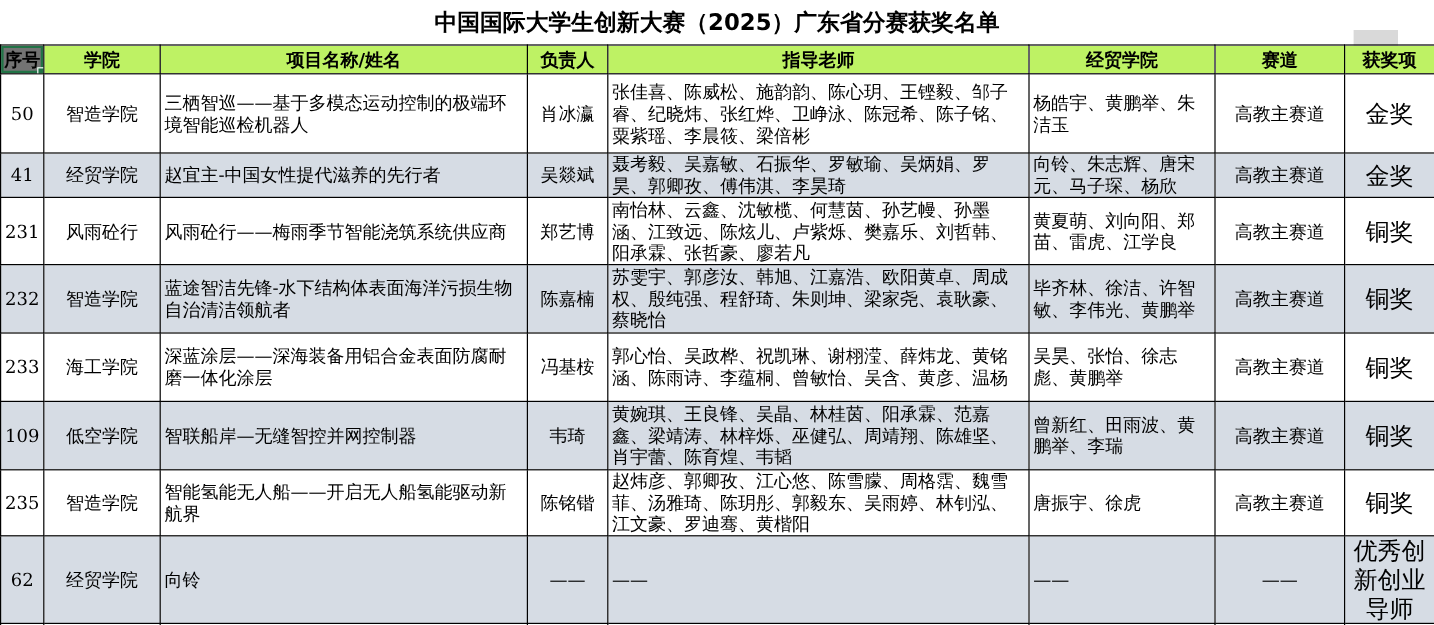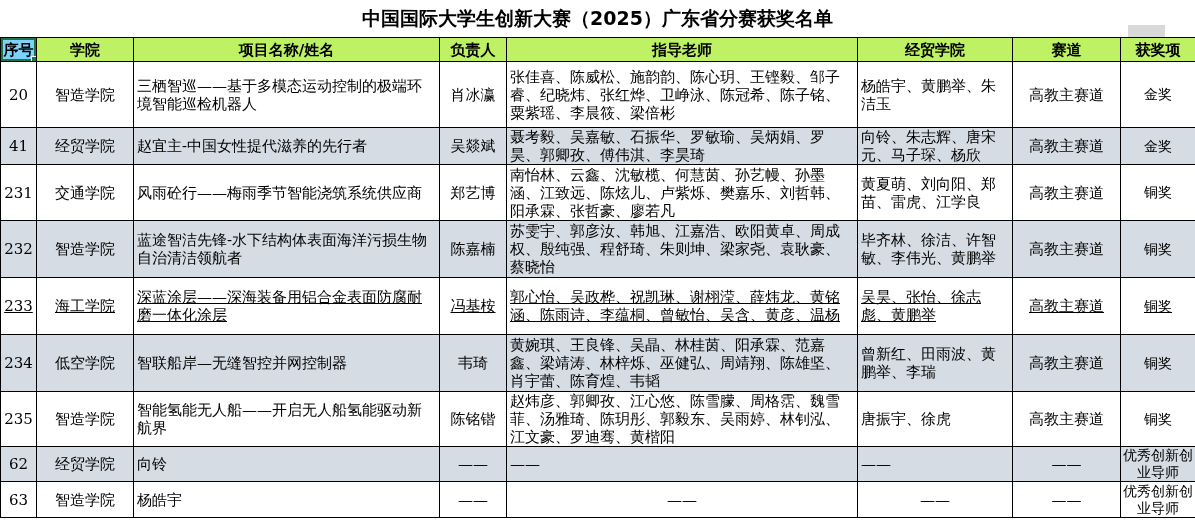--- a/index.html
+++ b/index.html
@@ -8,33 +8,33 @@
   #title{position:absolute;top:0;left:0;width:1195px;height:37px;
          display:flex;align-items:center;justify-content:center;
          font-family:"DejaVu Sans","Liberation Sans",sans-serif;
          font-weight:700;font-size:19px;}
   #col-tab{position:absolute;left:1128px;top:25px;width:37px;height:13px;background:#d9d9d9;}
   table{position:absolute;top:37px;left:0;width:1195px;border-collapse:collapse;table-layout:fixed;}
   th,td{border:1px solid #000;vertical-align:middle;font-size:15px;line-height:1.2;
         overflow:hidden;word-break:break-all;padding:0;}
   thead tr{height:24px;}
   th{background:#bef264;font-weight:700;text-align:center;}
-  th.selected-cell{background:#7dd3fc;position:relative;box-shadow:inset 0 0 0 2px #217346;}
+  th.selected-cell{background:#737373;position:relative;box-shadow:inset 0 0 0 2px #217346;}
   th.selected-cell::after{content:"";position:absolute;right:-4px;bottom:-4px;width:7px;height:7px;
         background:#217346;border:1px solid #fff;z-index:3;}
   td{text-align:center;}
   td.col-project,td.col-members,td.col-advisors{text-align:left;padding:0 3px;}
   td.center{text-align:center;}
   tbody tr.shaded td{background:#d6dce4;}
-  td.col-award{font-size:14px;}
+  td.col-award{font-size:20px;}
   tbody tr:nth-child(1){height:66px;}
   tbody tr:nth-child(2){height:30px;}
   tbody tr:nth-child(3){height:56px;}
   tbody tr:nth-child(4){height:57px;}
-  tbody tr:nth-child(5){height:57px;text-decoration:underline;}
+  tbody tr:nth-child(5){height:57px;}
   tbody tr:nth-child(6){height:57px;}
   tbody tr:nth-child(7){height:53px;}
   tbody tr:nth-child(8){height:35px;}
   tbody tr:nth-child(9){height:36px;}
 </style>
 </head>
 <body>
 
 <div id="page">
   <div id="title">中国国际大学生创新大赛（2025）广东省分赛获奖名单</div>
@@ -57,42 +57,42 @@
           <th>项目名称/姓名</th>
           <th>负责人</th>
           <th>指导老师</th>
           <th>经贸学院</th>
           <th>赛道</th>
           <th>获奖项</th>
         </tr>
     </thead>
     <tbody>
         <tr>
-          <td class="col-no">20</td>
+          <td class="col-no">50</td>
           <td class="col-college">智造学院</td>
           <td class="col-project">三栖智巡——基于多模态运动控制的极端环境智能巡检机器人</td>
           <td class="col-leader">肖冰瀛</td>
           <td class="col-members">张佳喜、陈威松、施韵韵、陈心玥、王铿毅、邹子睿、纪晓炜、张红烨、卫峥泳、陈冠希、陈子铭、粟紫瑶、李晨筱、梁倍彬</td>
           <td class="col-advisors">杨皓宇、黄鹏举、朱洁玉</td>
           <td class="col-track">高教主赛道</td>
           <td class="col-award">金奖</td>
         </tr>
         <tr class="shaded">
           <td class="col-no">41</td>
           <td class="col-college">经贸学院</td>
           <td class="col-project">赵宜主-中国女性提代滋养的先行者</td>
           <td class="col-leader">吴燚斌</td>
           <td class="col-members">聂考毅、吴嘉敏、石振华、罗敏瑜、吴炳娟、罗昊、郭卿孜、傅伟淇、李昊琦</td>
           <td class="col-advisors">向铃、朱志辉、唐宋元、马子琛、杨欣</td>
           <td class="col-track">高教主赛道</td>
           <td class="col-award">金奖</td>
         </tr>
         <tr>
           <td class="col-no">231</td>
-          <td class="col-college">交通学院</td>
+          <td class="col-college">风雨砼行</td>
           <td class="col-project">风雨砼行——梅雨季节智能浇筑系统供应商</td>
           <td class="col-leader">郑艺博</td>
           <td class="col-members">南怡林、云鑫、沈敏榄、何慧茵、孙艺幔、孙墨涵、江致远、陈炫儿、卢紫烁、樊嘉乐、刘哲韩、阳承霖、张哲豪、廖若凡</td>
           <td class="col-advisors">黄夏萌、刘向阳、郑苗、雷虎、江学良</td>
           <td class="col-track">高教主赛道</td>
           <td class="col-award">铜奖</td>
         </tr>
         <tr class="shaded">
           <td class="col-no">232</td>
           <td class="col-college">智造学院</td>
@@ -107,21 +107,21 @@
           <td class="col-no">233</td>
           <td class="col-college">海工学院</td>
           <td class="col-project">深蓝涂层——深海装备用铝合金表面防腐耐磨一体化涂层</td>
           <td class="col-leader">冯基桉</td>
           <td class="col-members">郭心怡、吴政桦、祝凯琳、谢栩滢、薛炜龙、黄铭涵、陈雨诗、李蕴桐、曾敏怡、吴含、黄彦、温杨</td>
           <td class="col-advisors">吴昊、张怡、徐志彪、黄鹏举</td>
           <td class="col-track">高教主赛道</td>
           <td class="col-award">铜奖</td>
         </tr>
         <tr class="shaded">
-          <td class="col-no">234</td>
+          <td class="col-no">109</td>
           <td class="col-college">低空学院</td>
           <td class="col-project">智联船岸—无缝智控并网控制器</td>
           <td class="col-leader">韦琦</td>
           <td class="col-members">黄婉琪、王良锋、吴晶、林桂茵、阳承霖、范嘉鑫、梁靖涛、林梓烁、巫健弘、周靖翔、陈雄坚、肖宇蕾、陈育煌、韦韬</td>
           <td class="col-advisors">曾新红、田雨波、黄鹏举、李瑞</td>
           <td class="col-track">高教主赛道</td>
           <td class="col-award">铜奖</td>
         </tr>
         <tr>
           <td class="col-no">235</td>

